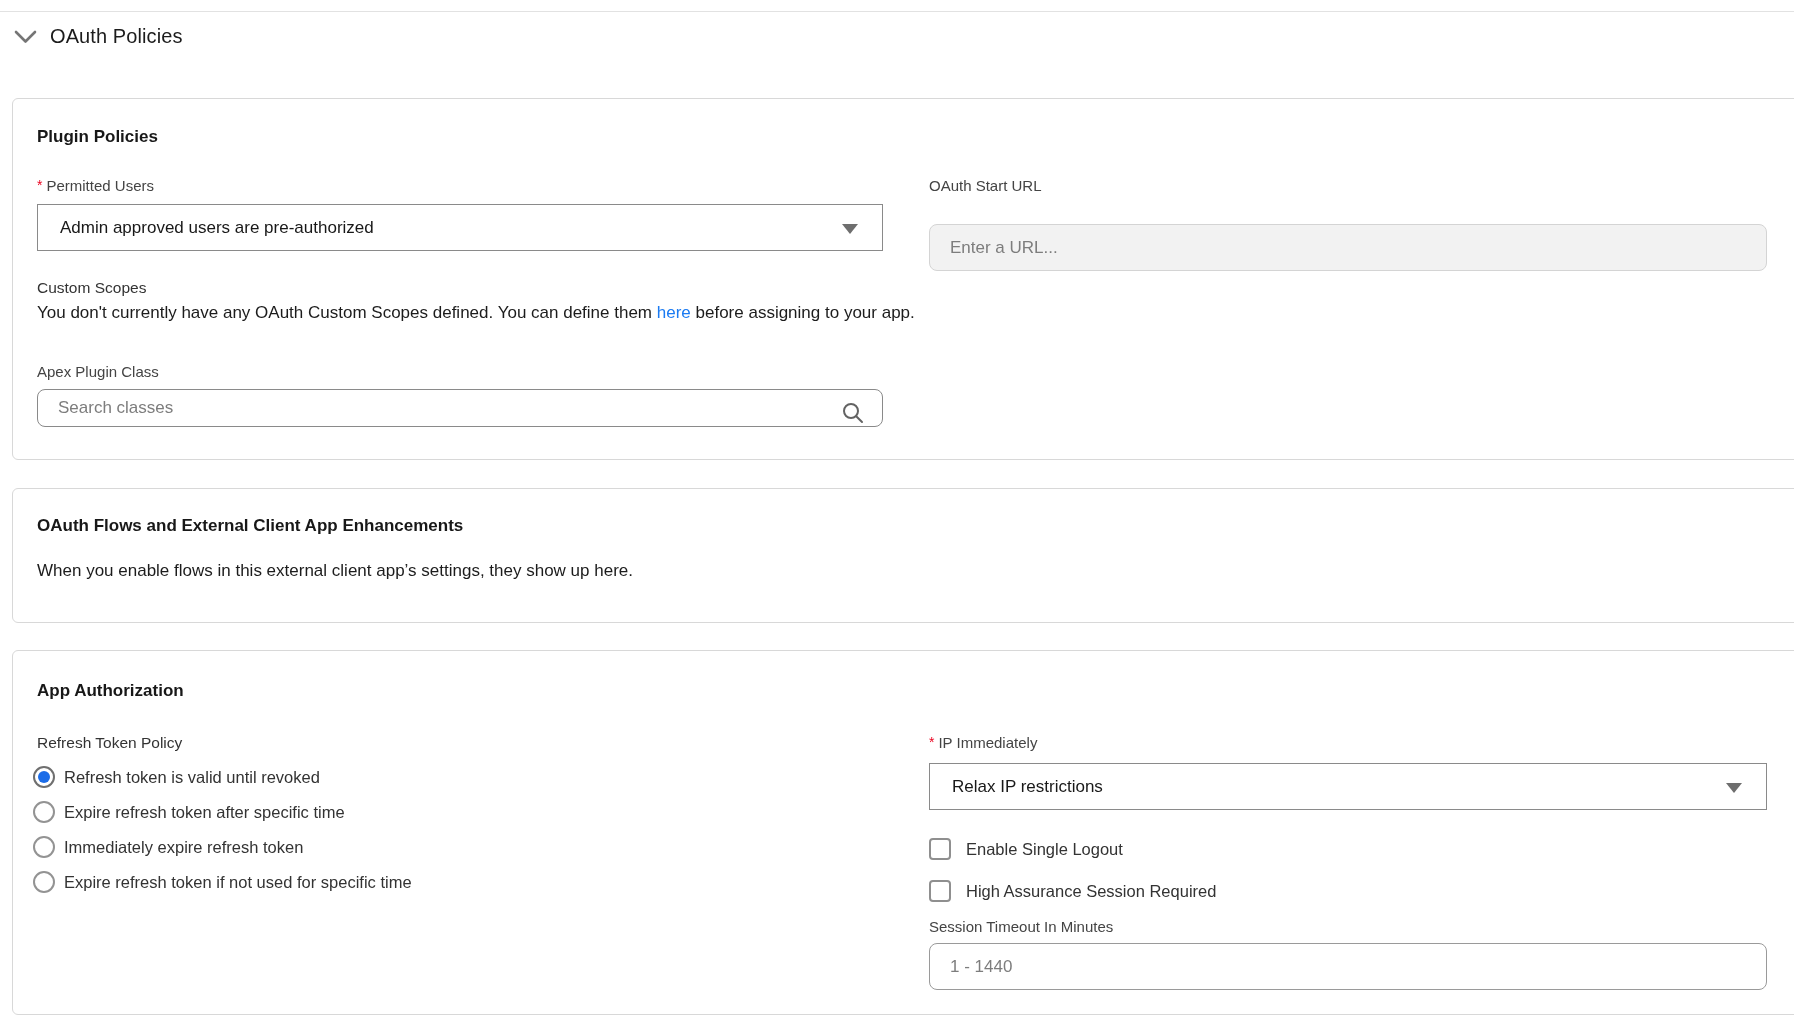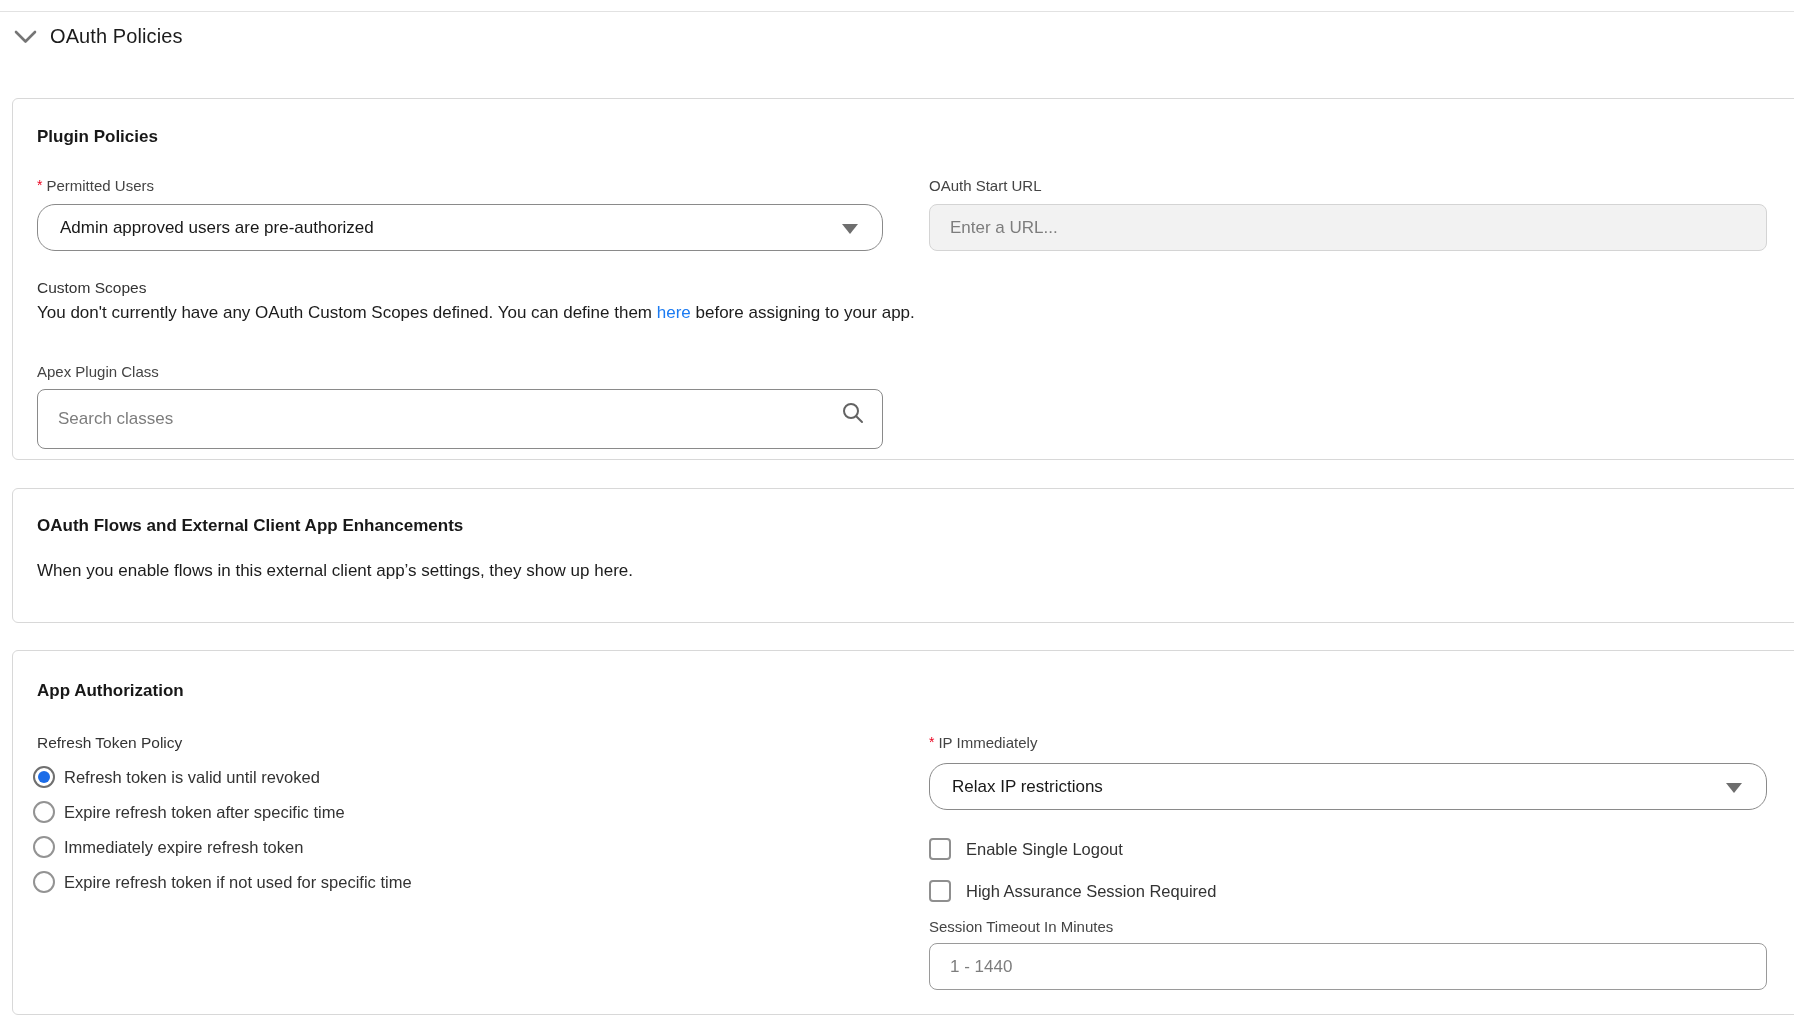--- a/index.html
+++ b/index.html
@@ -24,40 +24,40 @@
 
   .card-title { position:absolute; left:24px; font-size:17px; font-weight:bold; color:#181818; }
 
   .field-label { position:absolute; font-size:15px; color:#444; display:flex; align-items:flex-start; }
   .req { color:#ea001e; margin-right:4px; font-size:14px; line-height:17px; }
 
   .sub-label-bold { position:absolute; font-size:15.5px; font-weight:normal; color:#333; }
 
   .combobox {
     position:absolute; height:47px; background:#fff;
-    border:1.5px solid #8a8a8a; border-radius:18px;
+    border:1.5px solid #8a8a8a; border-radius:0;
     display:flex; align-items:center; padding:0 22px; cursor:pointer;
   }
   .combobox .value { font-size:17px; color:#181818; }
   .caret-down {
     position:absolute; right:24px; top:50%; margin-top:-4px;
     width:0; height:0; border-left:8px solid transparent; border-right:8px solid transparent;
     border-top:10px solid #6e6e6e;
   }
 
   .text-input {
     position:absolute; height:47px; border-radius:8px; font-size:17px;
     font-family:"Liberation Sans", sans-serif; padding:0 20px; outline:none;
   }
   .text-input::placeholder { color:#7d7d7d; opacity:1; }
-  .input-disabled { background:#f2f2f2; border:1px solid #d4d4d4; }
+  .input-disabled { background:#f2f2f2; border:1px solid #d4d4d4;margin-top:20px; }
   .input-normal { background:#fff; border:1.5px solid #8a8a8a; }
 
   .search-wrap { position:absolute; }
-  .search-wrap input { position:static; width:100%; height:60px; }
+  .search-wrap input { position:static; width:100%; height:38px; }
   .search-icon { position:absolute; right:18px; top:12px; pointer-events:none; }
 
   .para { position:absolute; font-size:17px; color:#1c1c1c; }
   .para a { color:#1b7bf2; text-decoration:none; cursor:pointer; }
 
   .body-text { position:absolute; left:24px; font-size:17px; color:#1c1c1c; }
 
   .radio-list { position:absolute; left:20px; top:115px; display:flex; flex-direction:column; gap:13px; }
   .radio-row { display:flex; align-items:center; gap:9px; cursor:pointer; height:22px; }
   .radio {

